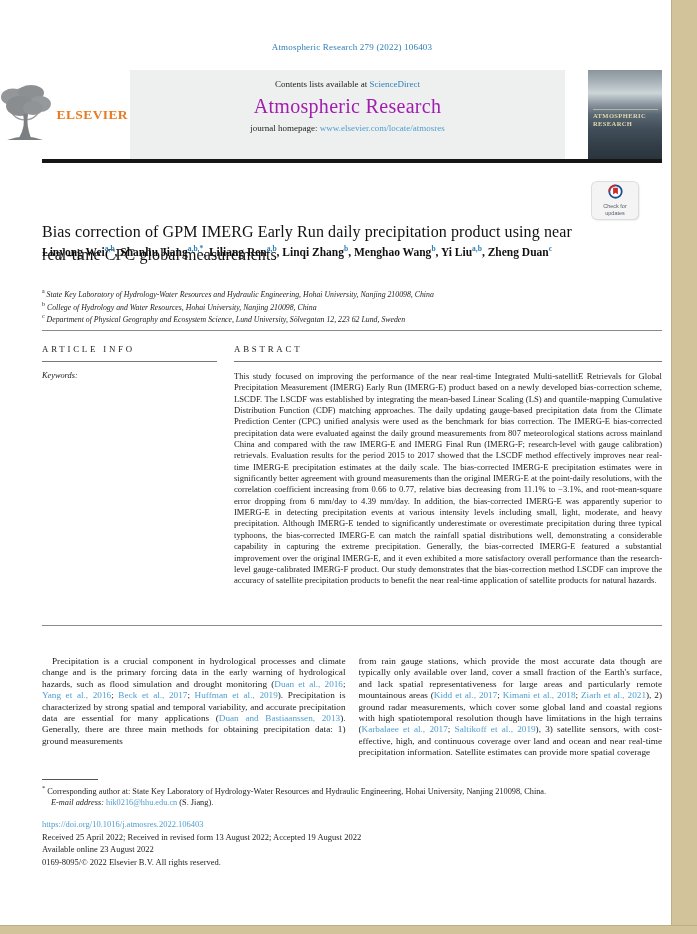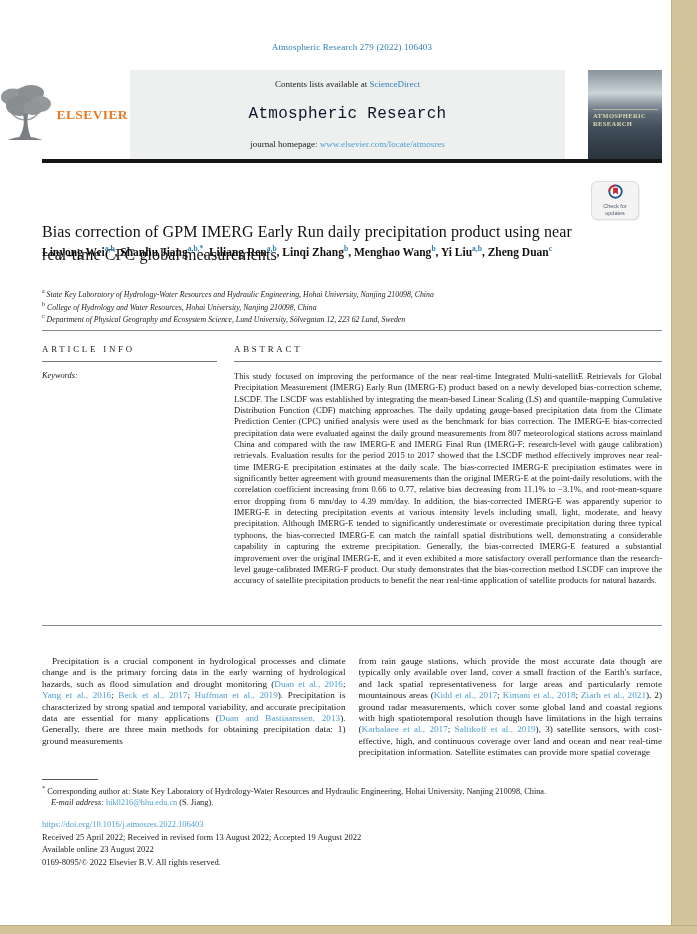--- a/index.html
+++ b/index.html
@@ -8,25 +8,25 @@
   .edge-right{position:absolute;top:0;right:0;width:25px;height:100%;background:var(--page-edge-tan);border-left:1px solid #bfae84;}
   .edge-bottom{position:absolute;left:0;bottom:0;width:100%;height:8px;background:var(--page-edge-tan);border-top:1px solid #bfae84;}
   .content{position:absolute;left:42px;top:0;width:620px;height:934px;}
   .content>div,.content>h1{position:absolute;left:0;right:0;margin:0;}
 
   .journal-ref{top:42px;text-align:center;font-size:9px;color:var(--link-blue);letter-spacing:.2px;}
 
   .masthead{top:70px;height:89px;display:flex;}
   .logo-block{width:86px;display:flex;align-items:center;justify-content:flex-end;}
   .elsevier-word{font-size:13.5px;font-weight:bold;color:var(--elsevier-orange);letter-spacing:.4px;line-height:1;margin-top:1px;}
-  .mast-center{flex:1;margin-left:2px;background:var(--banner-grey);display:flex;flex-direction:column;align-items:center;justify-content:space-between;padding:9px 0 10px;}
+  .mast-center{flex:1;margin-left:2px;background:var(--banner-grey);display:flex;flex-direction:column;align-items:center;justify-content:space-between;padding:9px 0 26px;}
   .contents-line,.homepage-line{font-size:9px;color:#222;}
   .contents-line a{color:var(--link-blue);}
   .homepage-line a{color:var(--link-light);}
-  .mast-title{font-size:16px;color:#0f172a;letter-spacing:.3px;font-family:Liberation Mono, monospace;}
+  .mast-title{font-size:20px;color:#a21caf;letter-spacing:.3px;}
   .cover{width:74px;margin-left:23px;position:relative;
     background:linear-gradient(180deg,#8a949c 0%,#aab4ba 14%,#cdd5d8 26%,#8d98a1 38%,#5a6874 50%,#414e5a 66%,#333e48 84%,#2b343d 100%);}
   .cover-band{position:absolute;left:5px;top:44%;right:4px;border-top:1px solid rgba(230,225,190,.55);padding-top:2px;}
   .cover-title{font-size:6.5px;font-weight:bold;color:#ded8ae;letter-spacing:.4px;line-height:1.15;}
   .black-rule{top:159px;height:4px;background:var(--rule-black);}
 
   .title-row{top:184px;}
   .page-title{font-size:16px;font-weight:400;line-height:1.45;width:560px;letter-spacing:.1px;color:#111;}
   .check-badge{position:absolute;top:-2px;right:24px;width:46px;height:37px;background:#f4f4f4;border-radius:5px;
     box-shadow:0 0 0 1px #ddd,1px 1px 2px #ccc;display:flex;flex-direction:column;align-items:center;justify-content:center;}

